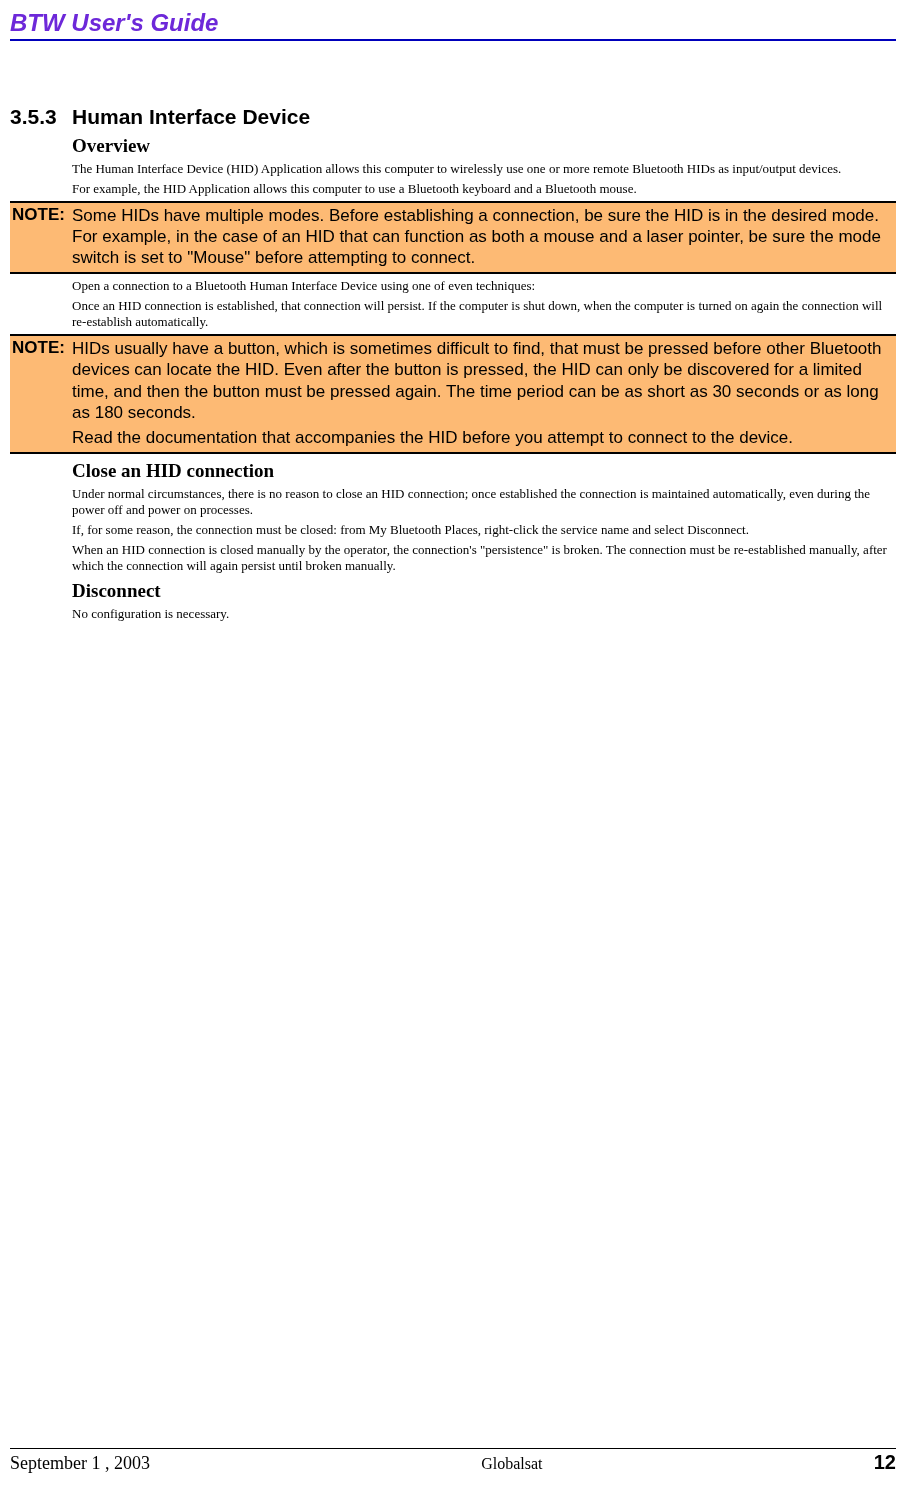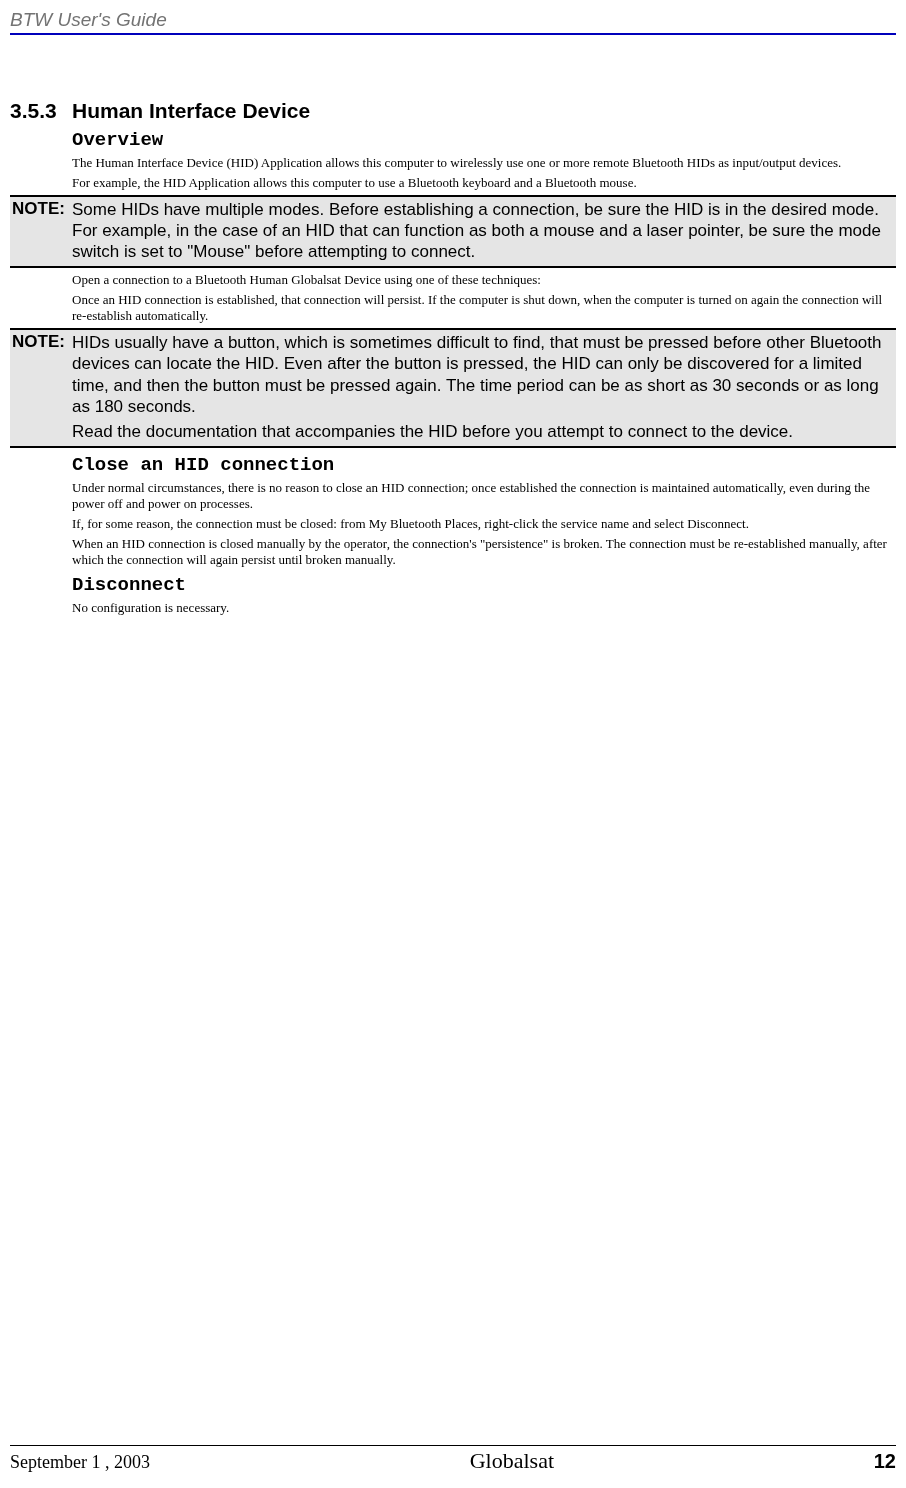--- a/index.html
+++ b/index.html
@@ -14,23 +14,23 @@
       width: 906px;
       height: 1488px;
       position: relative;
       padding: 0;
     }
     .page-header {
       padding: 9px 0 2px 10px;
     }
     .header-title {
       font-family: Arial, Helvetica, sans-serif;
-      font-weight: normal;
-      color: #737373;
-      font-size: 19px;
+      font-weight: bold;
+      color: #6d28d9;
+      font-size: 24px;
       font-style: italic;
     }
     .header-rule {
       border: none;
       border-top: 2.5px solid #0000bb;
       margin: 0 10px 0 10px;
     }
     .content {
       padding: 0 10px;
     }
@@ -48,35 +48,35 @@
     }
     .section-title {
       font-family: Arial, Helvetica, sans-serif;
       font-weight: bold;
       font-size: 21px;
     }
     .indent-block {
       margin-left: 62px;
     }
     .subhead {
-      font-family: Liberation Mono, monospace;
+      font-family: Liberation Serif, serif;
       font-weight: bold;
       font-size: 19px;
       margin-top: 6px;
       margin-bottom: 2px;
     }
     .para {
       font-family: 'Times New Roman', Times, serif;
       font-size: 13px;
       line-height: 1.22;
       margin-top: 4px;
       margin-bottom: 2px;
     }
     .note-box {
-      background: #e5e5e5;
+      background: #fdba74;
       border-top: 2px solid #000;
       border-bottom: 2px solid #000;
       margin: 4px 0 0 -62px;
       padding: 2px 6px 4px 0;
     }
     .note-row {
       display: flex;
     }
     .note-label {
       font-family: Arial, Helvetica, sans-serif;
@@ -133,21 +133,21 @@
       display: flex;
       justify-content: space-between;
       align-items: baseline;
     }
     .footer-left {
       font-family: 'Times New Roman', Times, serif;
       font-size: 18px;
     }
     .footer-center {
       font-family: 'Times New Roman', Times, serif;
-      font-size: 22px;
+      font-size: 16px;
     }
     .footer-right {
       font-family: Arial, Helvetica, sans-serif;
       font-weight: bold;
       font-size: 20px;
     }
   </style>
 </head>
 <body>
 
@@ -167,21 +167,21 @@
     <p class="para">The Human Interface Device (HID) Application allows this computer to wirelessly use one or more remote Bluetooth HIDs as input/output devices.</p>
     <p class="para">For example, the HID Application allows this computer to use a Bluetooth keyboard and a Bluetooth mouse.</p>
 
     <div class="note-box">
       <div class="note-row">
         <div class="note-label">NOTE:</div>
         <div class="note-text">Some HIDs have multiple modes. Before establishing a connection, be sure the HID is in the desired mode. For example, in the case of an HID that can function as both a mouse and a laser pointer, be sure the mode switch is set to "Mouse" before attempting to connect.</div>
       </div>
     </div>
 
-    <p class="para">Open a connection to a Bluetooth Human Globalsat Device using one of these techniques:</p>
+    <p class="para">Open a connection to a Bluetooth Human Interface Device using one of even techniques:</p>
 
 
     <p class="para">Once an HID connection is established, that connection will persist. If the computer is shut down, when the computer is turned on again the connection will re-establish automatically.</p>
 
     <div class="note-box">
       <div class="note-row">
         <div class="note-label">NOTE:</div>
         <div class="note-text">HIDs usually have a button, which is sometimes difficult to find, that must be pressed before other Bluetooth devices can locate the HID. Even after the button is pressed, the HID can only be discovered for a limited time, and then the button must be pressed again. The time period can be as short as 30 seconds or as long as 180 seconds.</div>
       </div>
       <div class="note-text-secondary">Read the documentation that accompanies the HID before you attempt to connect to the device.</div>

